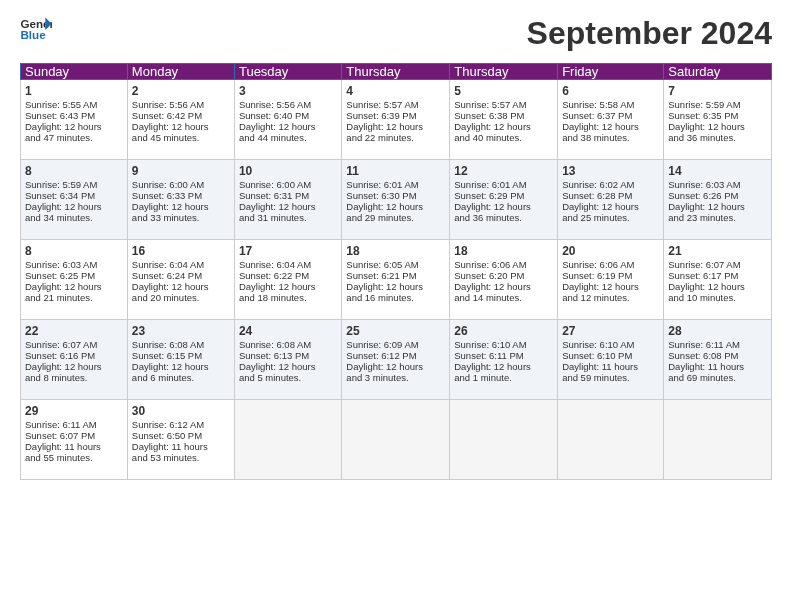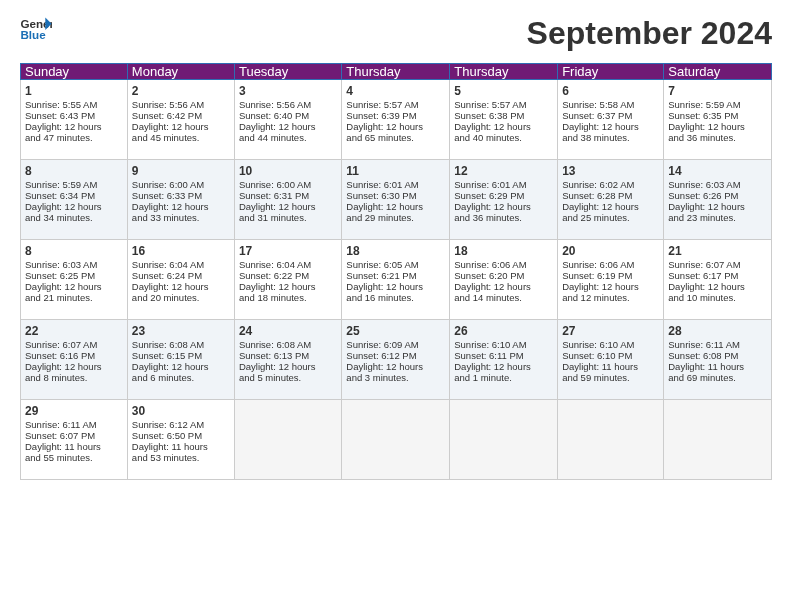--- a/index.html
+++ b/index.html
@@ -132,21 +132,21 @@
             <div>Sunrise: 5:56 AM</div>
             <div>Sunset: 6:40 PM</div>
             <div>Daylight: 12 hours</div>
             <div>and 44 minutes.</div>
           </td>
           <td>
             <span class="day-num">4</span>
             <div>Sunrise: 5:57 AM</div>
             <div>Sunset: 6:39 PM</div>
             <div>Daylight: 12 hours</div>
-            <div>and 65 minutes.</div>
+            <div>and 22 minutes.</div>
           </td>
           <td>
             <span class="day-num">5</span>
             <div>Sunrise: 5:57 AM</div>
             <div>Sunset: 6:38 PM</div>
             <div>Daylight: 12 hours</div>
             <div>and 40 minutes.</div>
           </td>
           <td>
             <span class="day-num">6</span>

